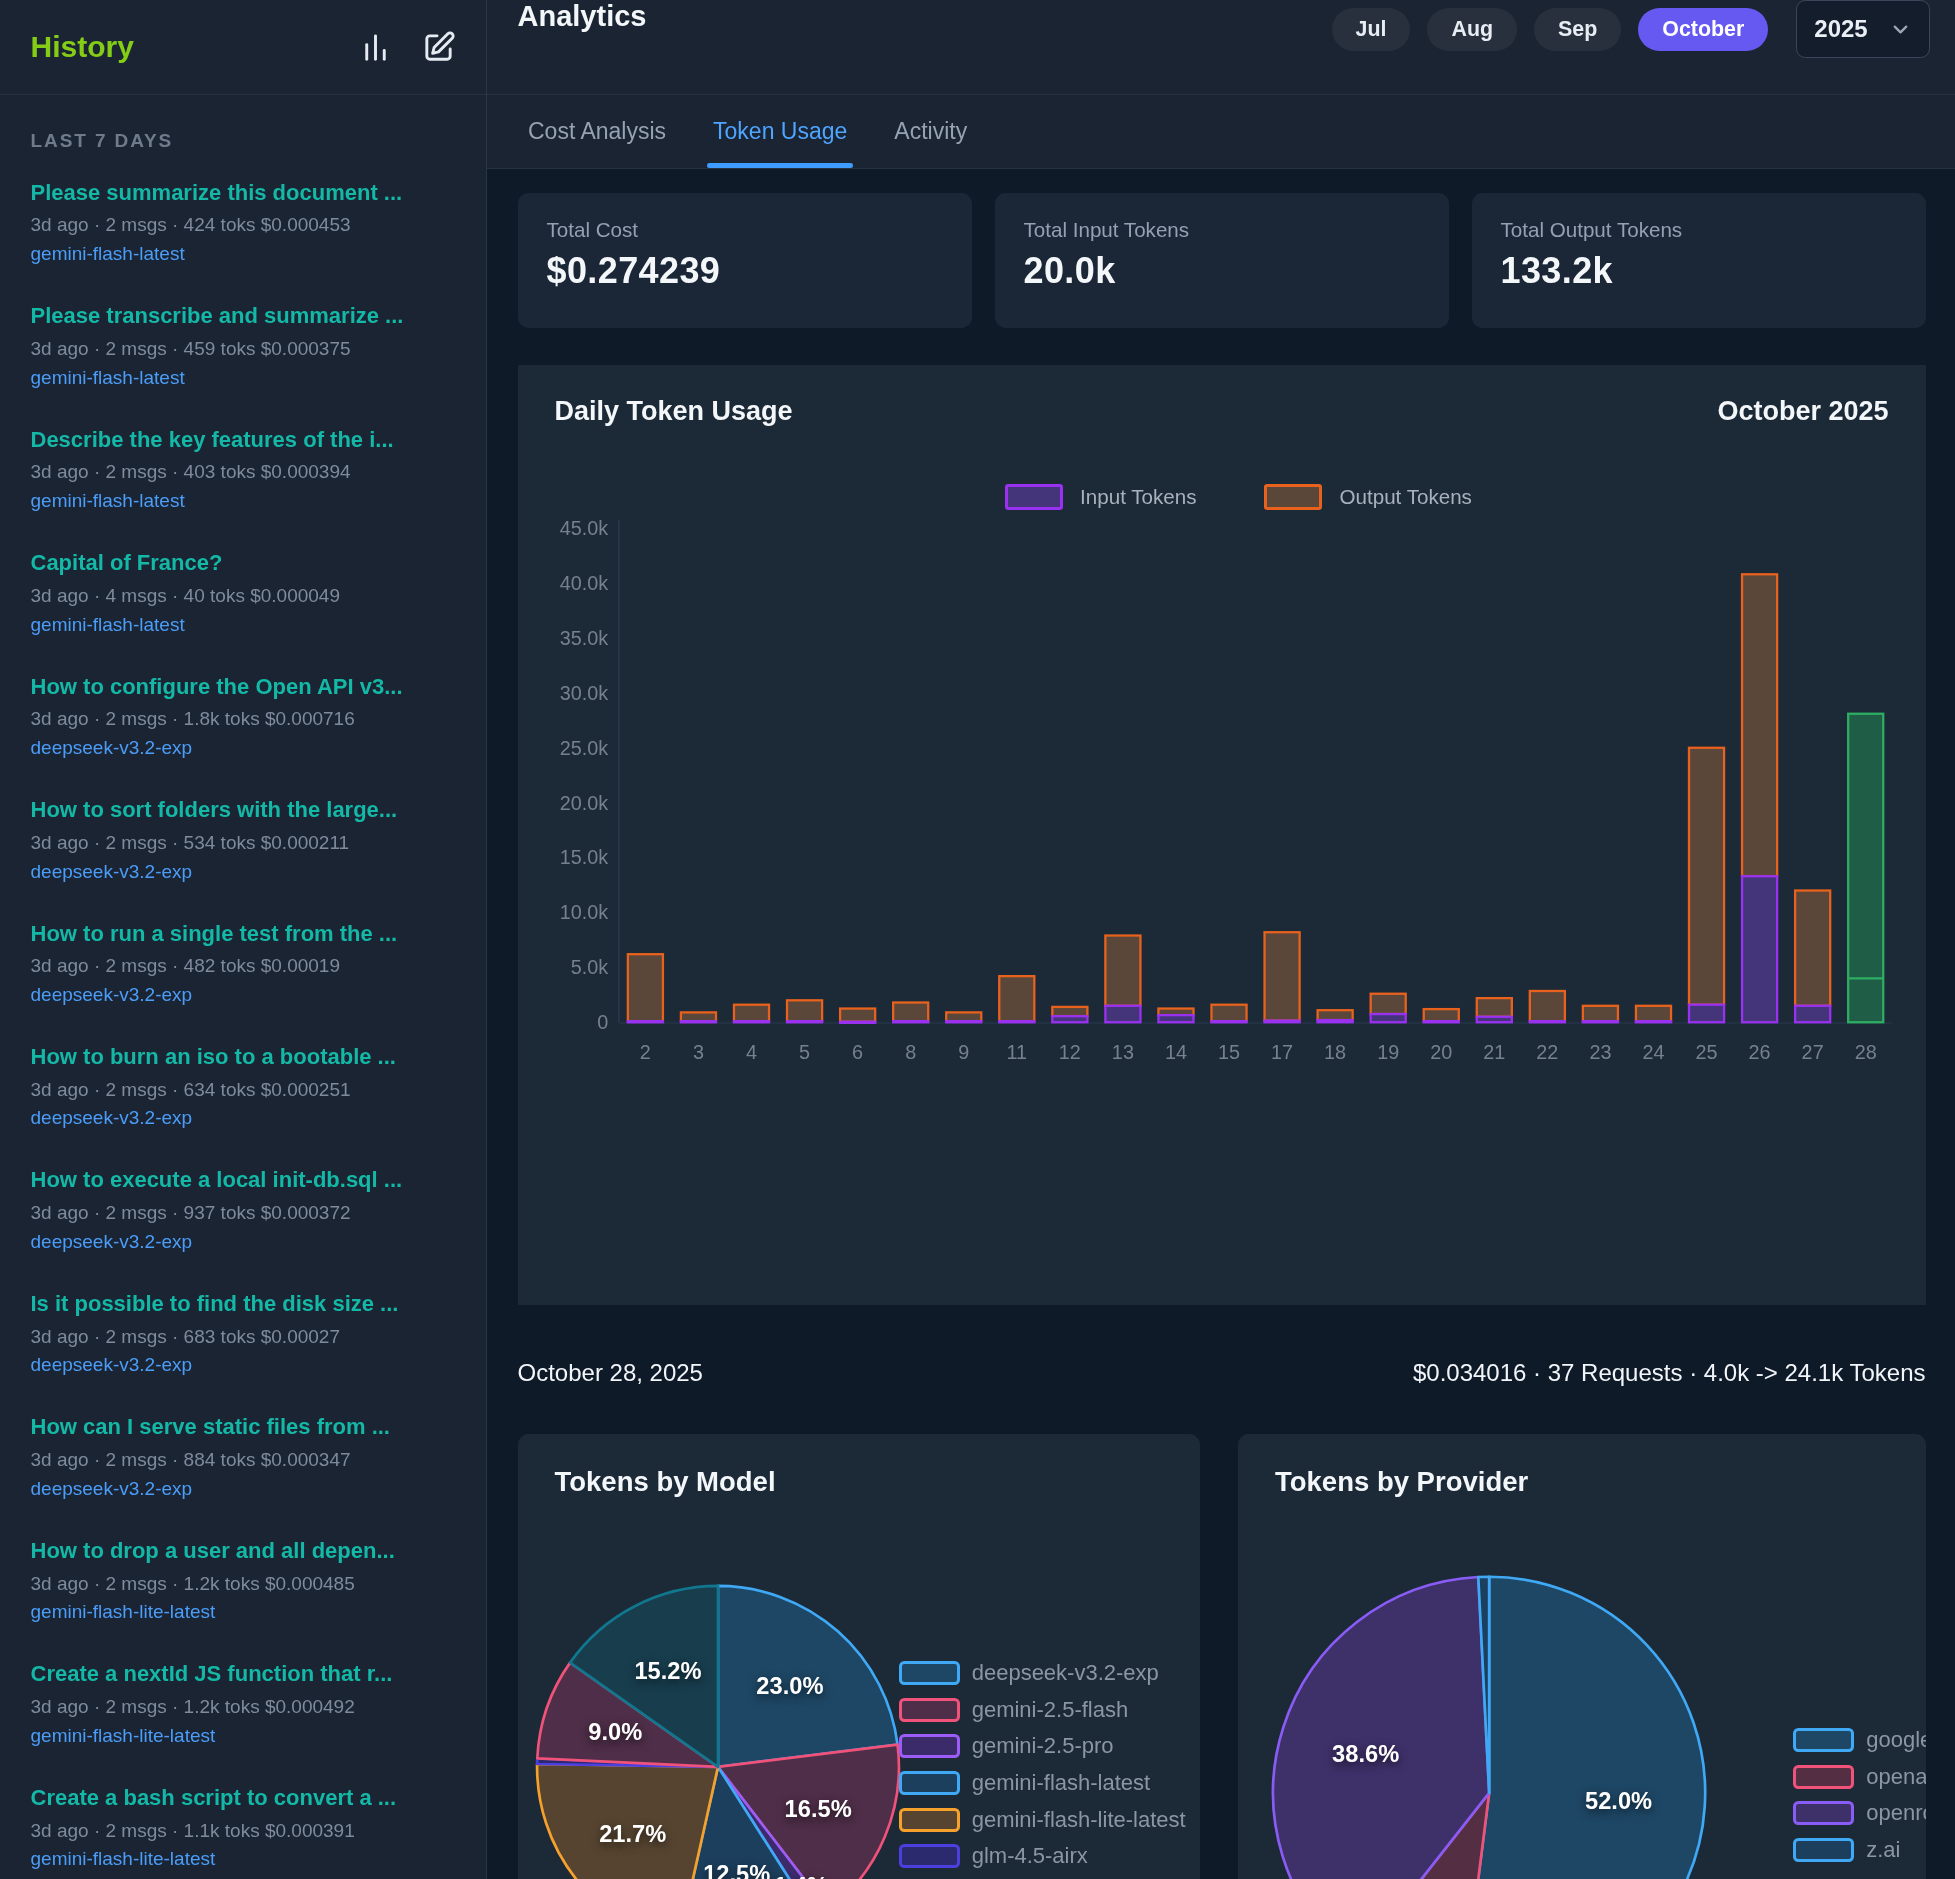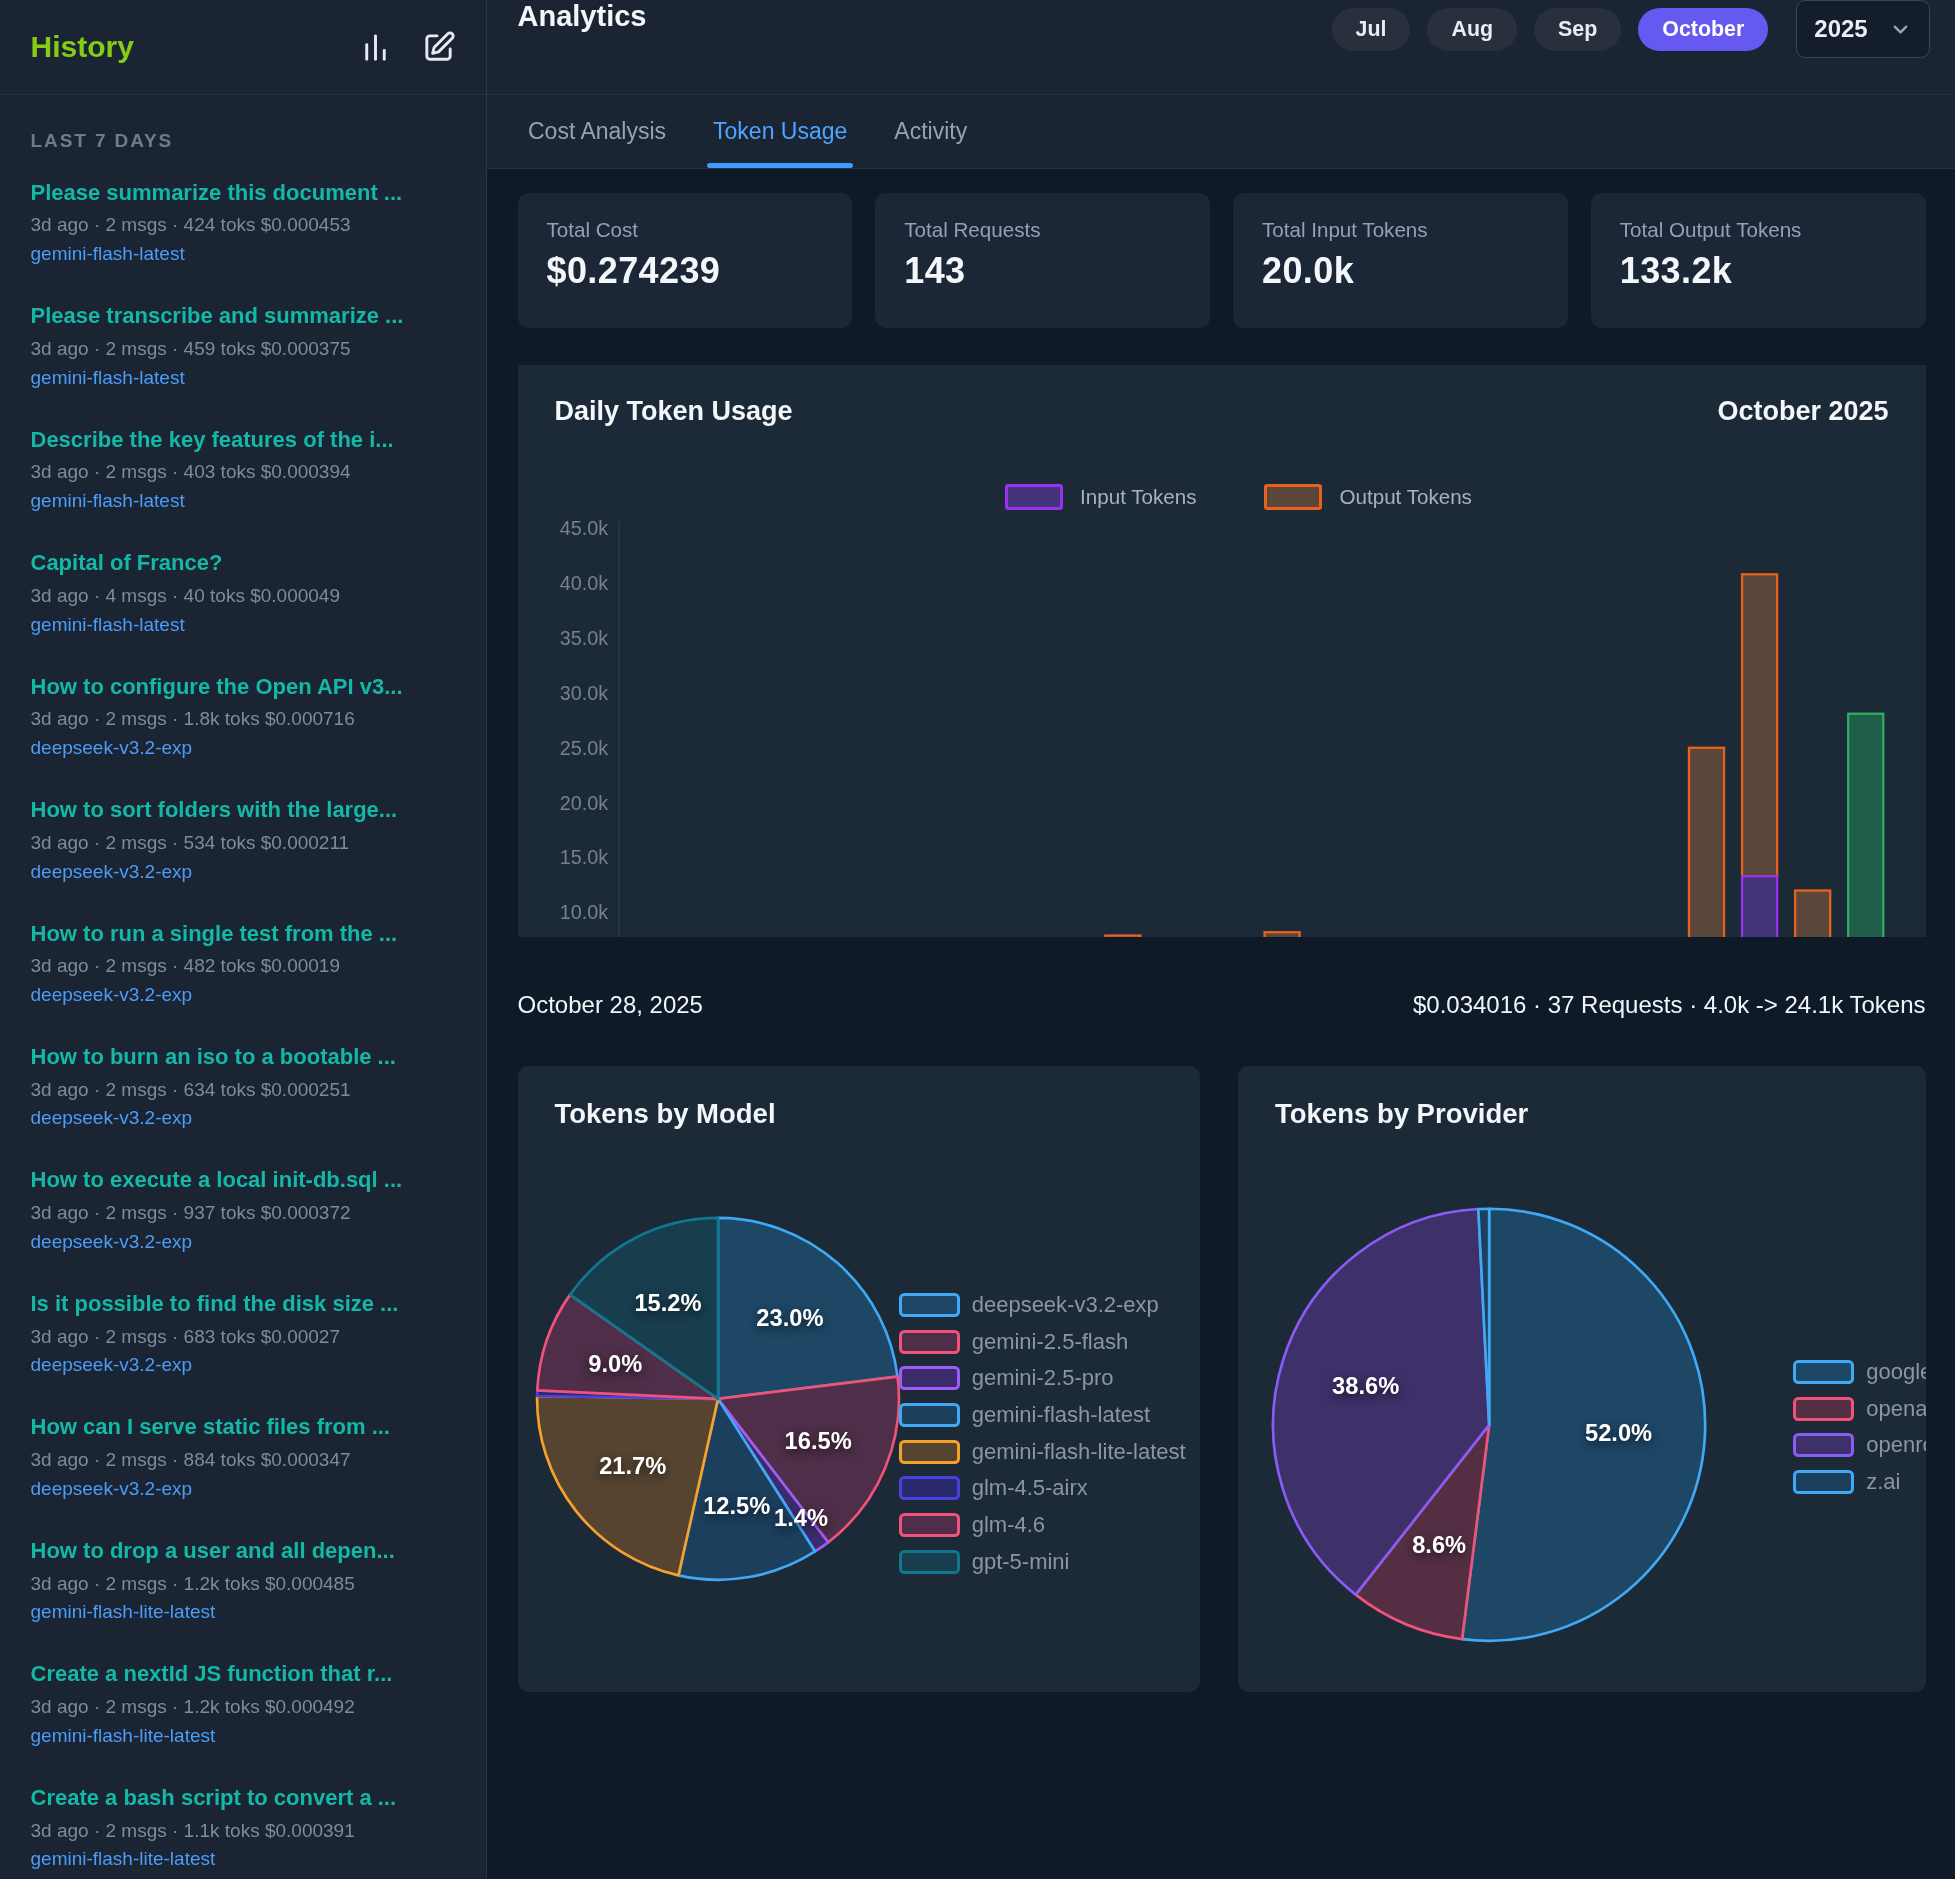--- a/index.html
+++ b/index.html
@@ -75,21 +75,21 @@
   .content { position:absolute; top:169px; left:0; right:0; bottom:0; background:#0F1A29; padding:24px 30.5px; overflow:hidden; }
 
   
   .stats { display:flex; gap:23px; }
   .stat-card { flex:1; height:135px; background:#1B2736; border-radius:10.7px; padding:25px 29px; }
   .stat-label { font-size:20.6px; color:#94A1B3; }
   .stat-value { margin-top:8.4px; font-size:36px; font-weight:700; color:#F4F7FA; letter-spacing:0.4px; }
 
   
   .chart-card {
-    position:relative; margin-top:37px; height:572px;
+    position:relative; margin-top:37px; height:940px;
     background:#1C2937; border-radius:1px; overflow:hidden;
   }
   .chart-title { position:absolute; left:37px; top:30.5px; font-size:27px; font-weight:700; color:#F4F7FA; }
   .chart-period { position:absolute; right:37px; top:30.5px; font-size:27px; font-weight:700; color:#F4F7FA; }
   .chart-legend {
     position:absolute; top:119px; left:0; right:0;
     display:flex; justify-content:center; gap:34px; align-items:center;
   }
   .cl-item { display:flex; align-items:center; gap:17px; cursor:pointer;padding-left:34px; }
   .cl-swatch { width:58px; height:26px; border-radius:3.1px; border:3.1px solid; }
@@ -244,24 +244,20 @@
       <div class="tab active">Token Usage</div>
       <div class="tab">Activity</div>
     </div>
 
   <div class="content">
 
     <div class="stats">
         <div class="stat-card">
           <div class="stat-label">Total Cost</div>
           <div class="stat-value">$0.274239</div>
-        </div>
-        <div class="stat-card">
-          <div class="stat-label">Total Requests</div>
-          <div class="stat-value">143</div>
         </div>
         <div class="stat-card">
           <div class="stat-label">Total Input Tokens</div>
           <div class="stat-value">20.0k</div>
         </div>
         <div class="stat-card">
           <div class="stat-label">Total Output Tokens</div>
           <div class="stat-value">133.2k</div>
         </div>
       </div>

